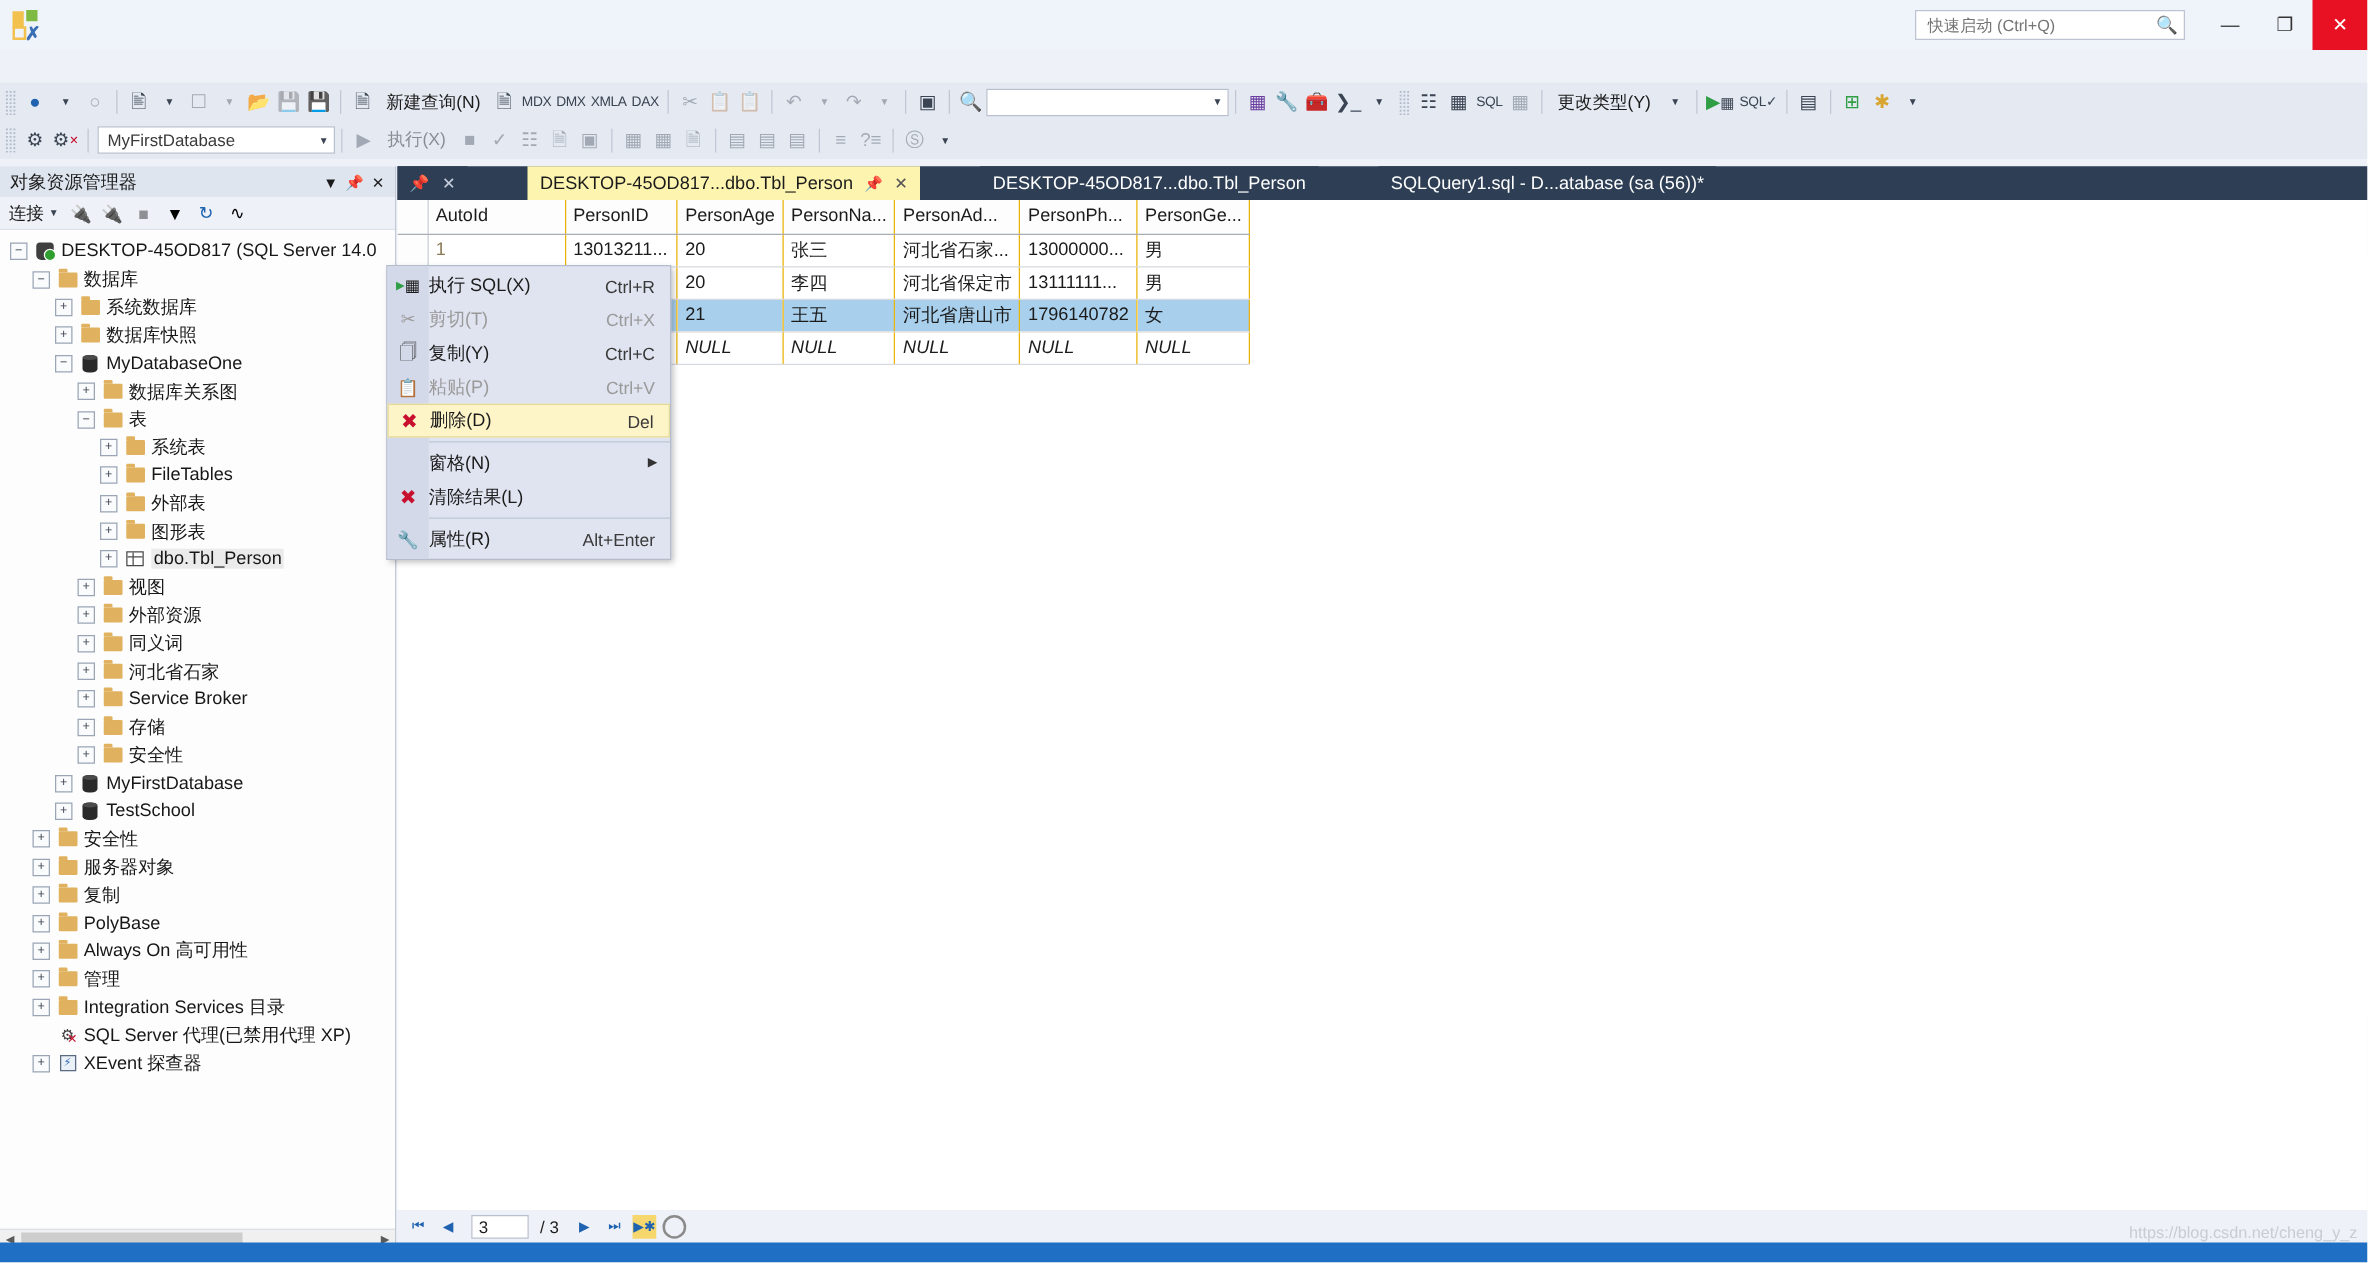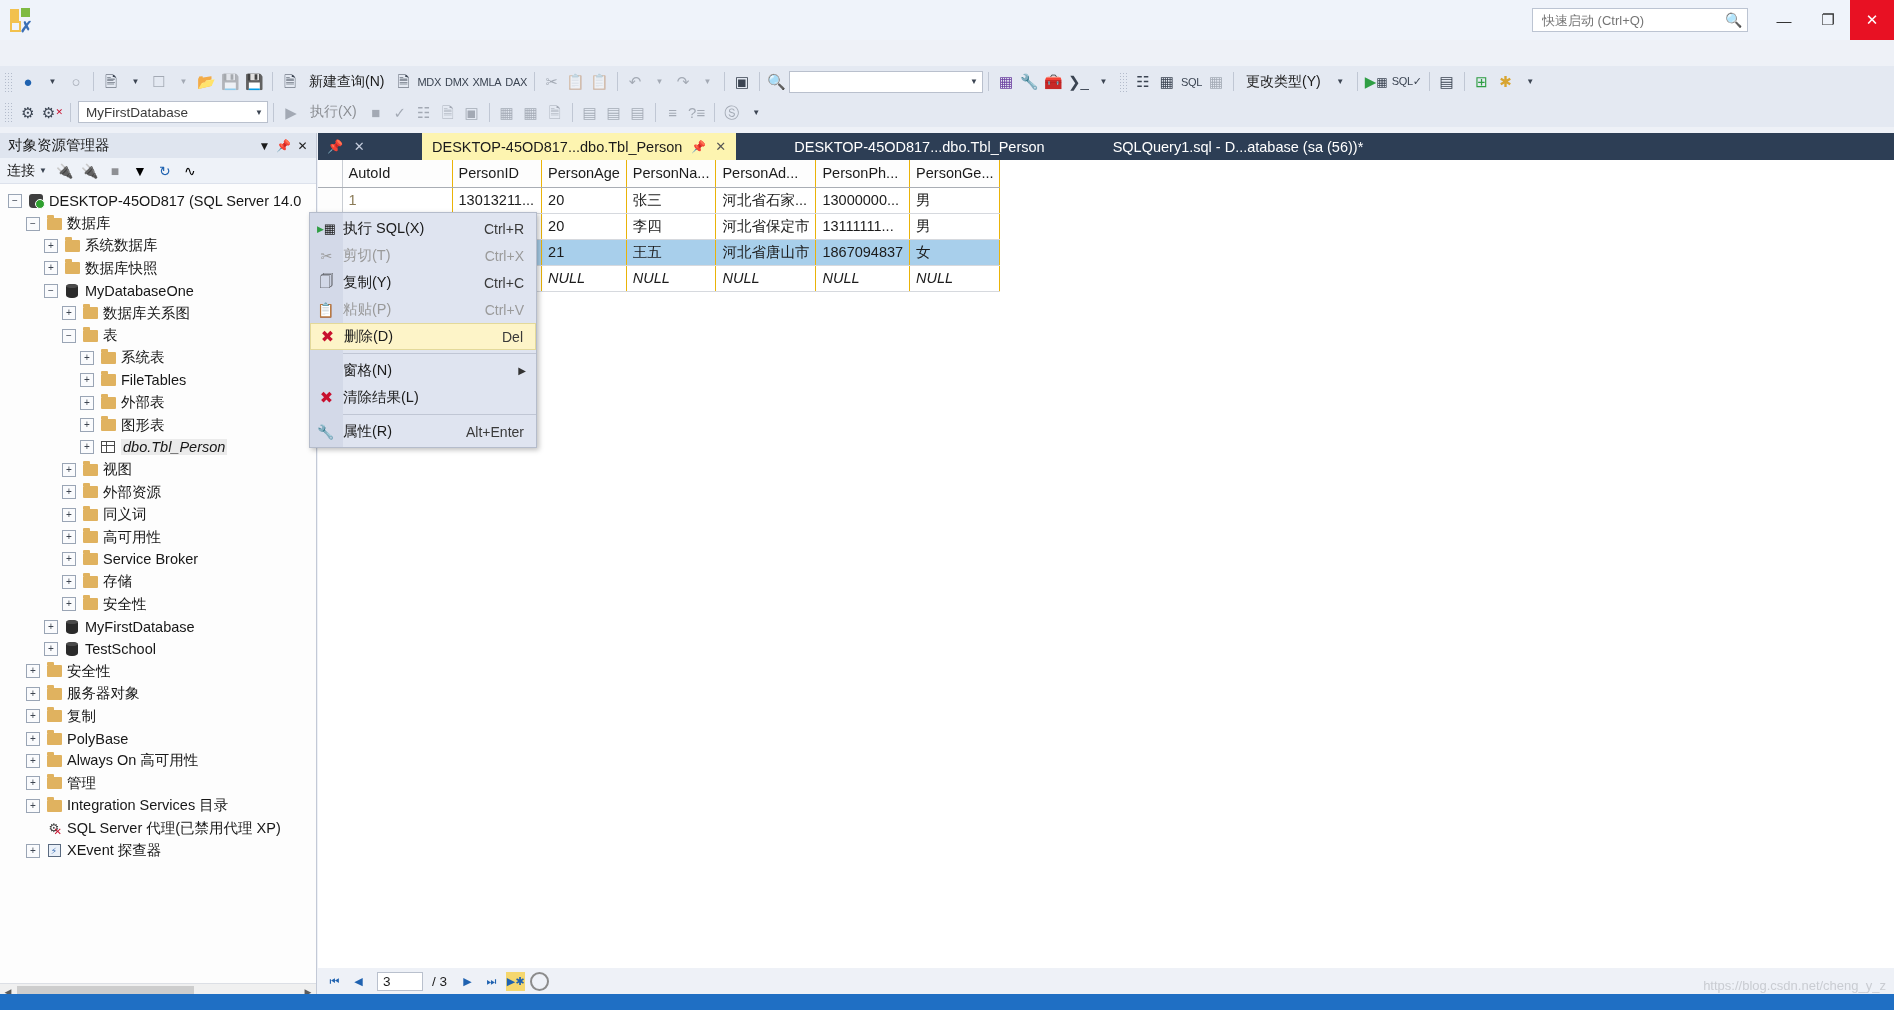--- a/index.html
+++ b/index.html
@@ -126,21 +126,21 @@
     white-space: nowrap;
   }
   .node .tw {
     width: 14px; height: 14px; border: 1px solid #9aa5b5; background: #fafbfd;
     display: flex; align-items: center; justify-content: center;
     font: 10px "Liberation Sans", sans-serif; color: #3c4450; flex: none;
     margin-right: 5px; line-height: 1;
   }
   .node .tw.none { border: 0; background: transparent; }
   .node .ni { width: 18px; display: flex; align-items: center; justify-content: center; flex: none; margin-right: 4px; }
-  .node .lbl.sel { background: #ebebeb; padding: 0 2px; font-style: italic; }
+  .node .lbl.sel { background: #ebebeb; padding: 0 2px; }
   .folder {
     width: 15px; height: 12px; background: #e0b25f; border-radius: 1px; position: relative;
   }
   .folder::before {
     content:""; position: absolute; top: -3px; left: 0; width: 7px; height: 3px;
     background: #e0b25f; border-radius: 1px 1px 0 0;
   }
   .dbcyl {
     width: 12px; height: 14px; background: #2a2a2a; border-radius: 5px/3px; position: relative;
   }
@@ -628,21 +628,21 @@
           <span class="ni">
             <span class="folder"></span>
           </span>
           <span class="lbl">同义词</span>
         </div>
         <div class="node" style="padding-left: 62px;">
           <span class="tw">+</span>
           <span class="ni">
             <span class="folder"></span>
           </span>
-          <span class="lbl">高可用性</span>
+          <span class="lbl">河北省石家</span>
         </div>
         <div class="node" style="padding-left: 62px;">
           <span class="tw">+</span>
           <span class="ni">
             <span class="folder"></span>
           </span>
           <span class="lbl">Service Broker</span>
         </div>
         <div class="node" style="padding-left: 62px;">
           <span class="tw">+</span>
@@ -796,21 +796,21 @@
             <td style="width: 84px;">13111111...</td>
             <td style="width: 84px;">男</td>
           </tr>
           <tr class="selected">
             <td class="rowhdr"><span class="rowmarker">▶</span></td>
             <td class="idx" style="width: 110px;">3</td>
             <td style="width: 88px;">13013233</td>
             <td style="width: 84px;">21</td>
             <td style="width: 84px;">王五</td>
             <td style="width: 84px;">河北省唐山市</td>
-            <td class="cell-sel-strong" style="width: 84px;">1867094837</td>
+            <td class="cell-sel-strong" style="width: 84px;">1796140782</td>
             <td style="width: 84px;">女</td>
           </tr>
           <tr>
             <td class="rowhdr"><span class="rowmarker">✱</span></td>
             <td class="nullcell" style="width: 110px;"></td>
             <td class="nullcell" style="width: 88px;">NULL</td>
             <td class="nullcell" style="width: 84px;">NULL</td>
             <td class="nullcell" style="width: 84px;">NULL</td>
             <td class="nullcell" style="width: 84px;">NULL</td>
             <td class="nullcell" style="width: 84px;">NULL</td>

